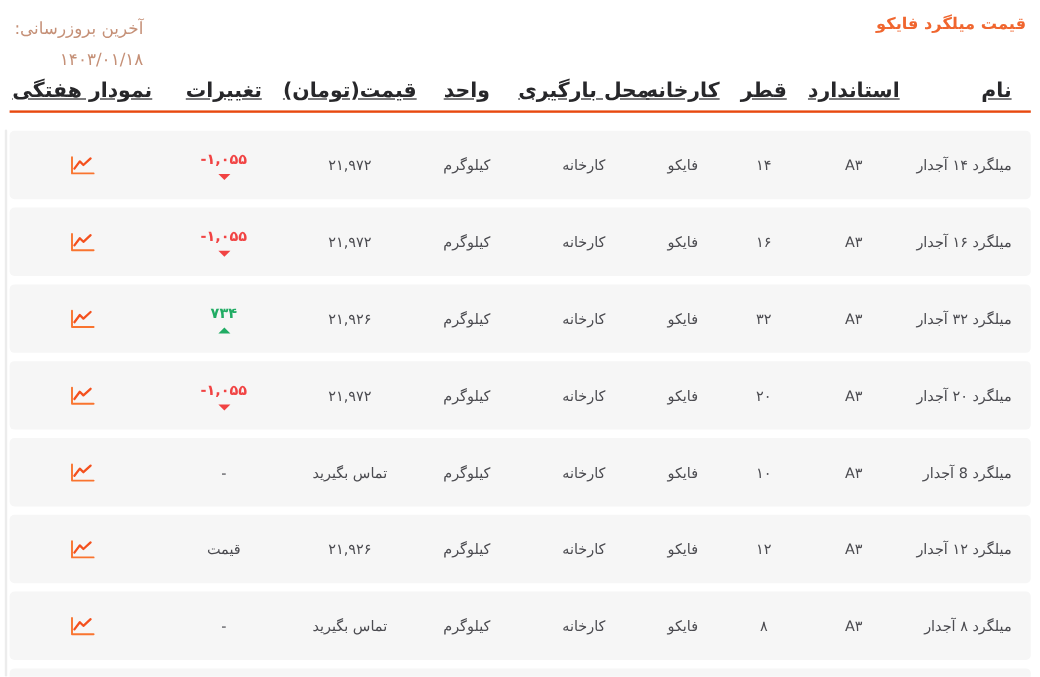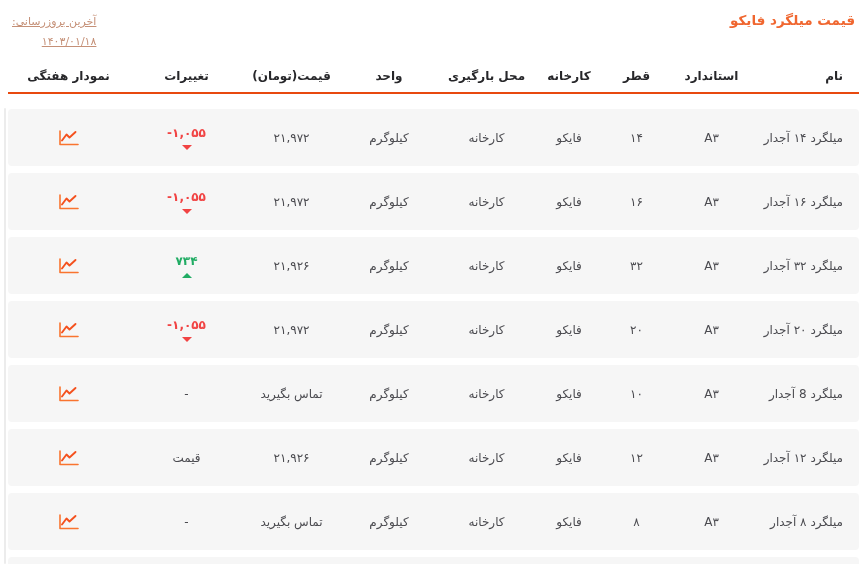--- a/index.html
+++ b/index.html
@@ -31,44 +31,44 @@
     font-weight:bold;
     padding-top:2px;
   }
   .update-box{
     position:absolute;
     top:12px;
     left:12px;
     text-align:right;
     direction:rtl;
     color:var(--muted);
-    font-size:11px;
+    font-size:14px;
     line-height:1.85;
-    text-decoration:underline;
   }
   .table-wrap{
     padding:0 8px;
   }
   .grid-row{
     display:grid;
     grid-template-columns:105px 85px 65px 70px 95px 100px 95px 115px 1fr;
     align-items:center;
   }
   .thead{
     height:34px;
     border-bottom:2px solid var(--header-line);
   }
   .th{
-    font-size:12px;
+    font-size:17px;
     font-weight:bold;
     color:var(--head-text);
     display:flex;
     justify-content:center;
     align-items:center;
     white-space:nowrap;
+    text-decoration:underline;
   }
   .th.name{justify-content:flex-start;padding:0 16px;}
   .tbody{padding-top:15px;}
   .row{
     background:var(--row-bg);
     border-radius:4px;
     height:57px;
     margin-bottom:7px;
   }
   .row.partial{margin-bottom:0;}

